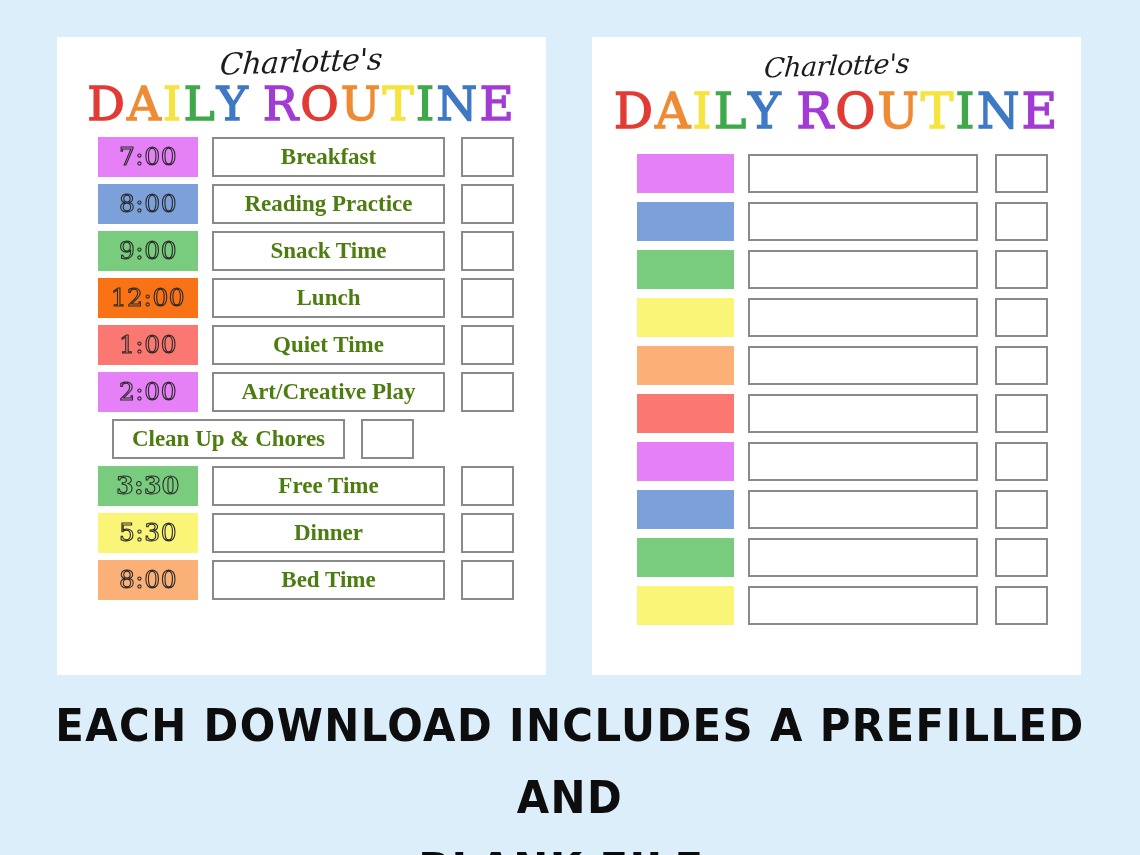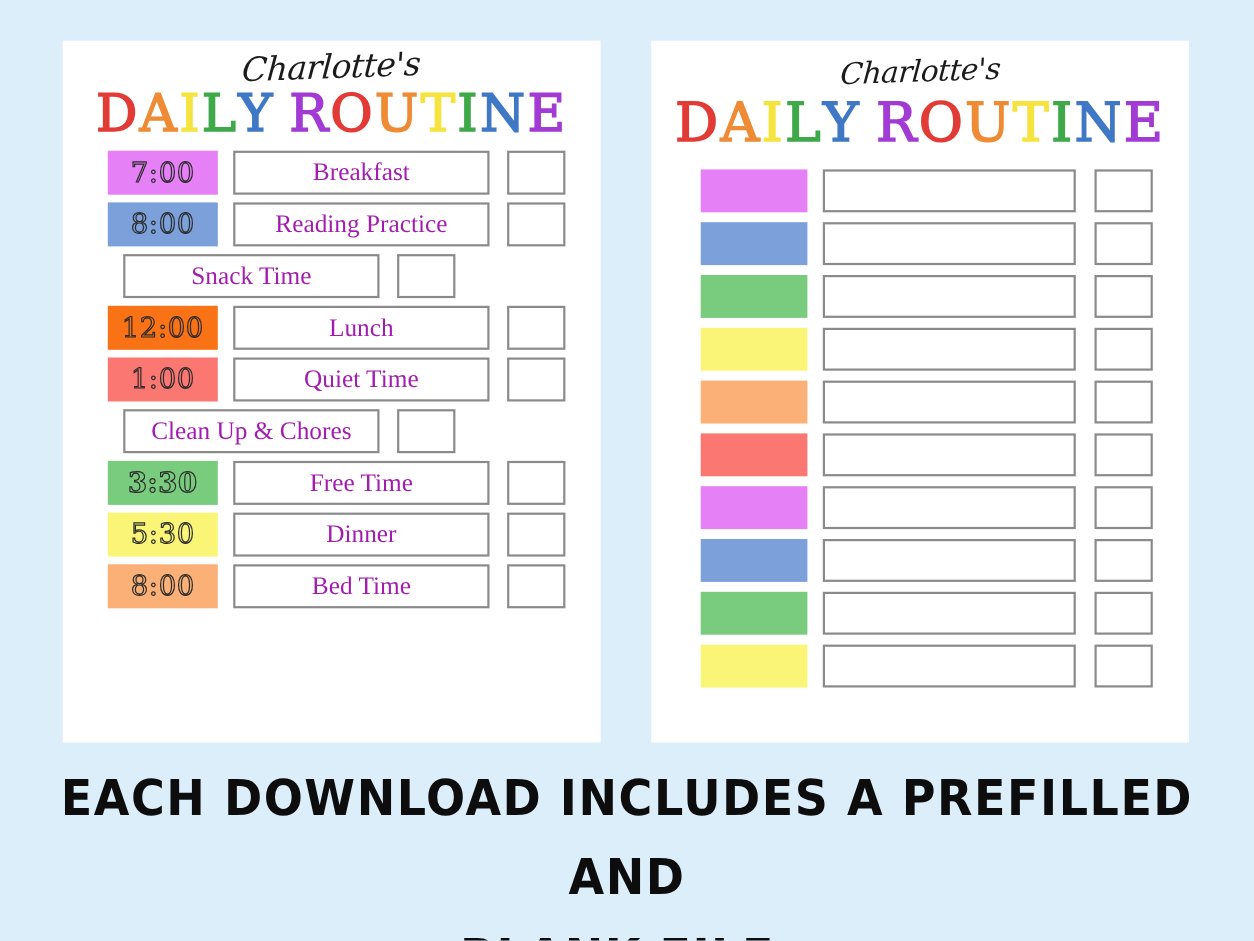--- a/index.html
+++ b/index.html
@@ -114,22 +114,22 @@
   }
 
   .activity-box {
     box-sizing: border-box;
     border: 2px solid #8a8a8a;
     background: #ffffff;
     display: flex;
     align-items: center;
     justify-content: center;
     font-family: "Liberation Serif", serif;
-    font-weight: 400;
-    color: #a21caf;
+    font-weight: 700;
+    color: #4d7c0f;
     overflow: hidden;
   }
   #card-prefilled .activity-box {
     width: 233px;
     height: 40px;
     margin-left: 14px;
     font-size: 23px;
   }
   #card-blank .activity-box {
     width: 230px;
@@ -185,31 +185,37 @@
           <div class="time-chip" style="background: rgb(230, 128, 247);">7:00</div>
           <div class="activity-box">Breakfast</div>
           <div class="check-box"></div>
         </div>
         <div class="row">
           <div class="time-chip" style="background: rgb(123, 160, 218);">8:00</div>
           <div class="activity-box">Reading Practice</div>
           <div class="check-box"></div>
         </div>
         <div class="row">
+          <div class="time-chip" style="background: rgb(121, 204, 125);">9:00</div>
           <div class="activity-box">Snack Time</div>
           <div class="check-box"></div>
         </div>
         <div class="row">
           <div class="time-chip" style="background: #f97316;">12:00</div>
           <div class="activity-box">Lunch</div>
           <div class="check-box"></div>
         </div>
         <div class="row">
           <div class="time-chip" style="background: rgb(250, 120, 113);">1:00</div>
           <div class="activity-box">Quiet Time</div>
+          <div class="check-box"></div>
+        </div>
+        <div class="row">
+          <div class="time-chip" style="background: rgb(230, 128, 247);">2:00</div>
+          <div class="activity-box">Art/Creative Play</div>
           <div class="check-box"></div>
         </div>
         <div class="row">
           <div class="activity-box">Clean Up &amp; Chores</div>
           <div class="check-box"></div>
         </div>
         <div class="row">
           <div class="time-chip" style="background: rgb(121, 204, 125); font-weight: bold;">3:30</div>
           <div class="activity-box">Free Time</div>
           <div class="check-box"></div>

